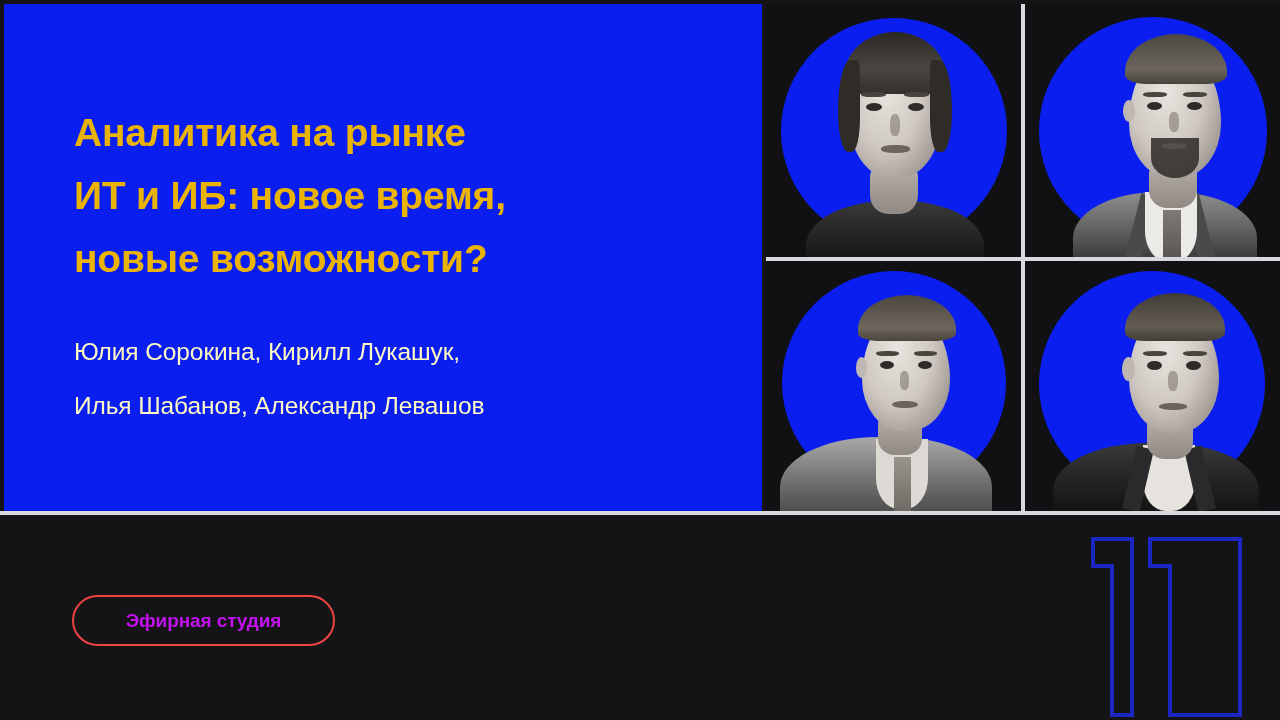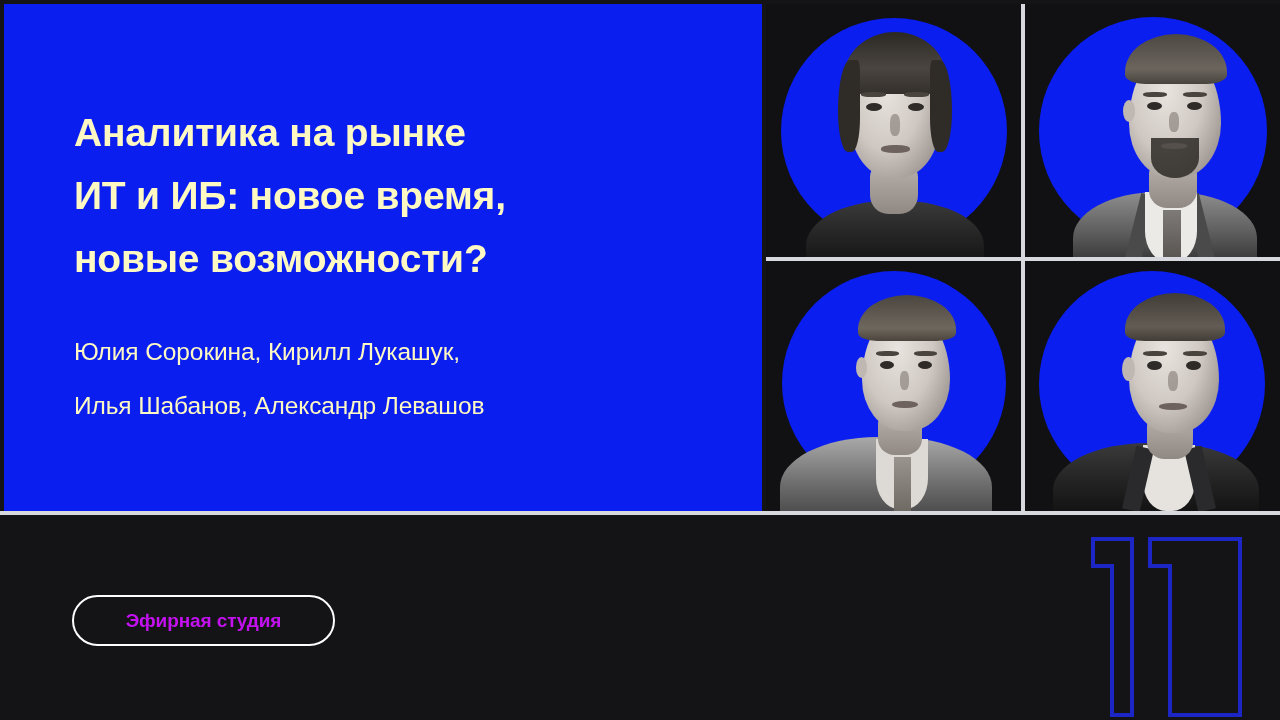--- a/index.html
+++ b/index.html
@@ -40,21 +40,21 @@
 
   .title-block {
     position: absolute;
     left: 70px;
     top: 97px;
     width: 640px;
   }
 
   .slide-title {
     margin: 0;
-    color: #fef9c3;
+    color: #eab308;
     font-size: 39px;
     font-weight: bold;
     line-height: 63px;
     letter-spacing: -0.2px;
     white-space: pre-line;
   }
 
   .slide-speakers {
     margin: 0;
     padding-top: 35px;
@@ -166,21 +166,21 @@
     background: #141417;
     overflow: hidden;
   }
 
   .studio-badge {
     position: absolute;
     left: 72px;
     top: 80px;
     width: 263px;
     height: 51px;
-    border: 2px solid #ffffff;
+    border: 2px solid #ef4444;
     border-radius: 26px;
     display: flex;
     align-items: center;
     justify-content: center;
     color: #c411f0;
     font-size: 19px;
     font-weight: bold;
     letter-spacing: -0.1px;
     background: transparent;
   }

